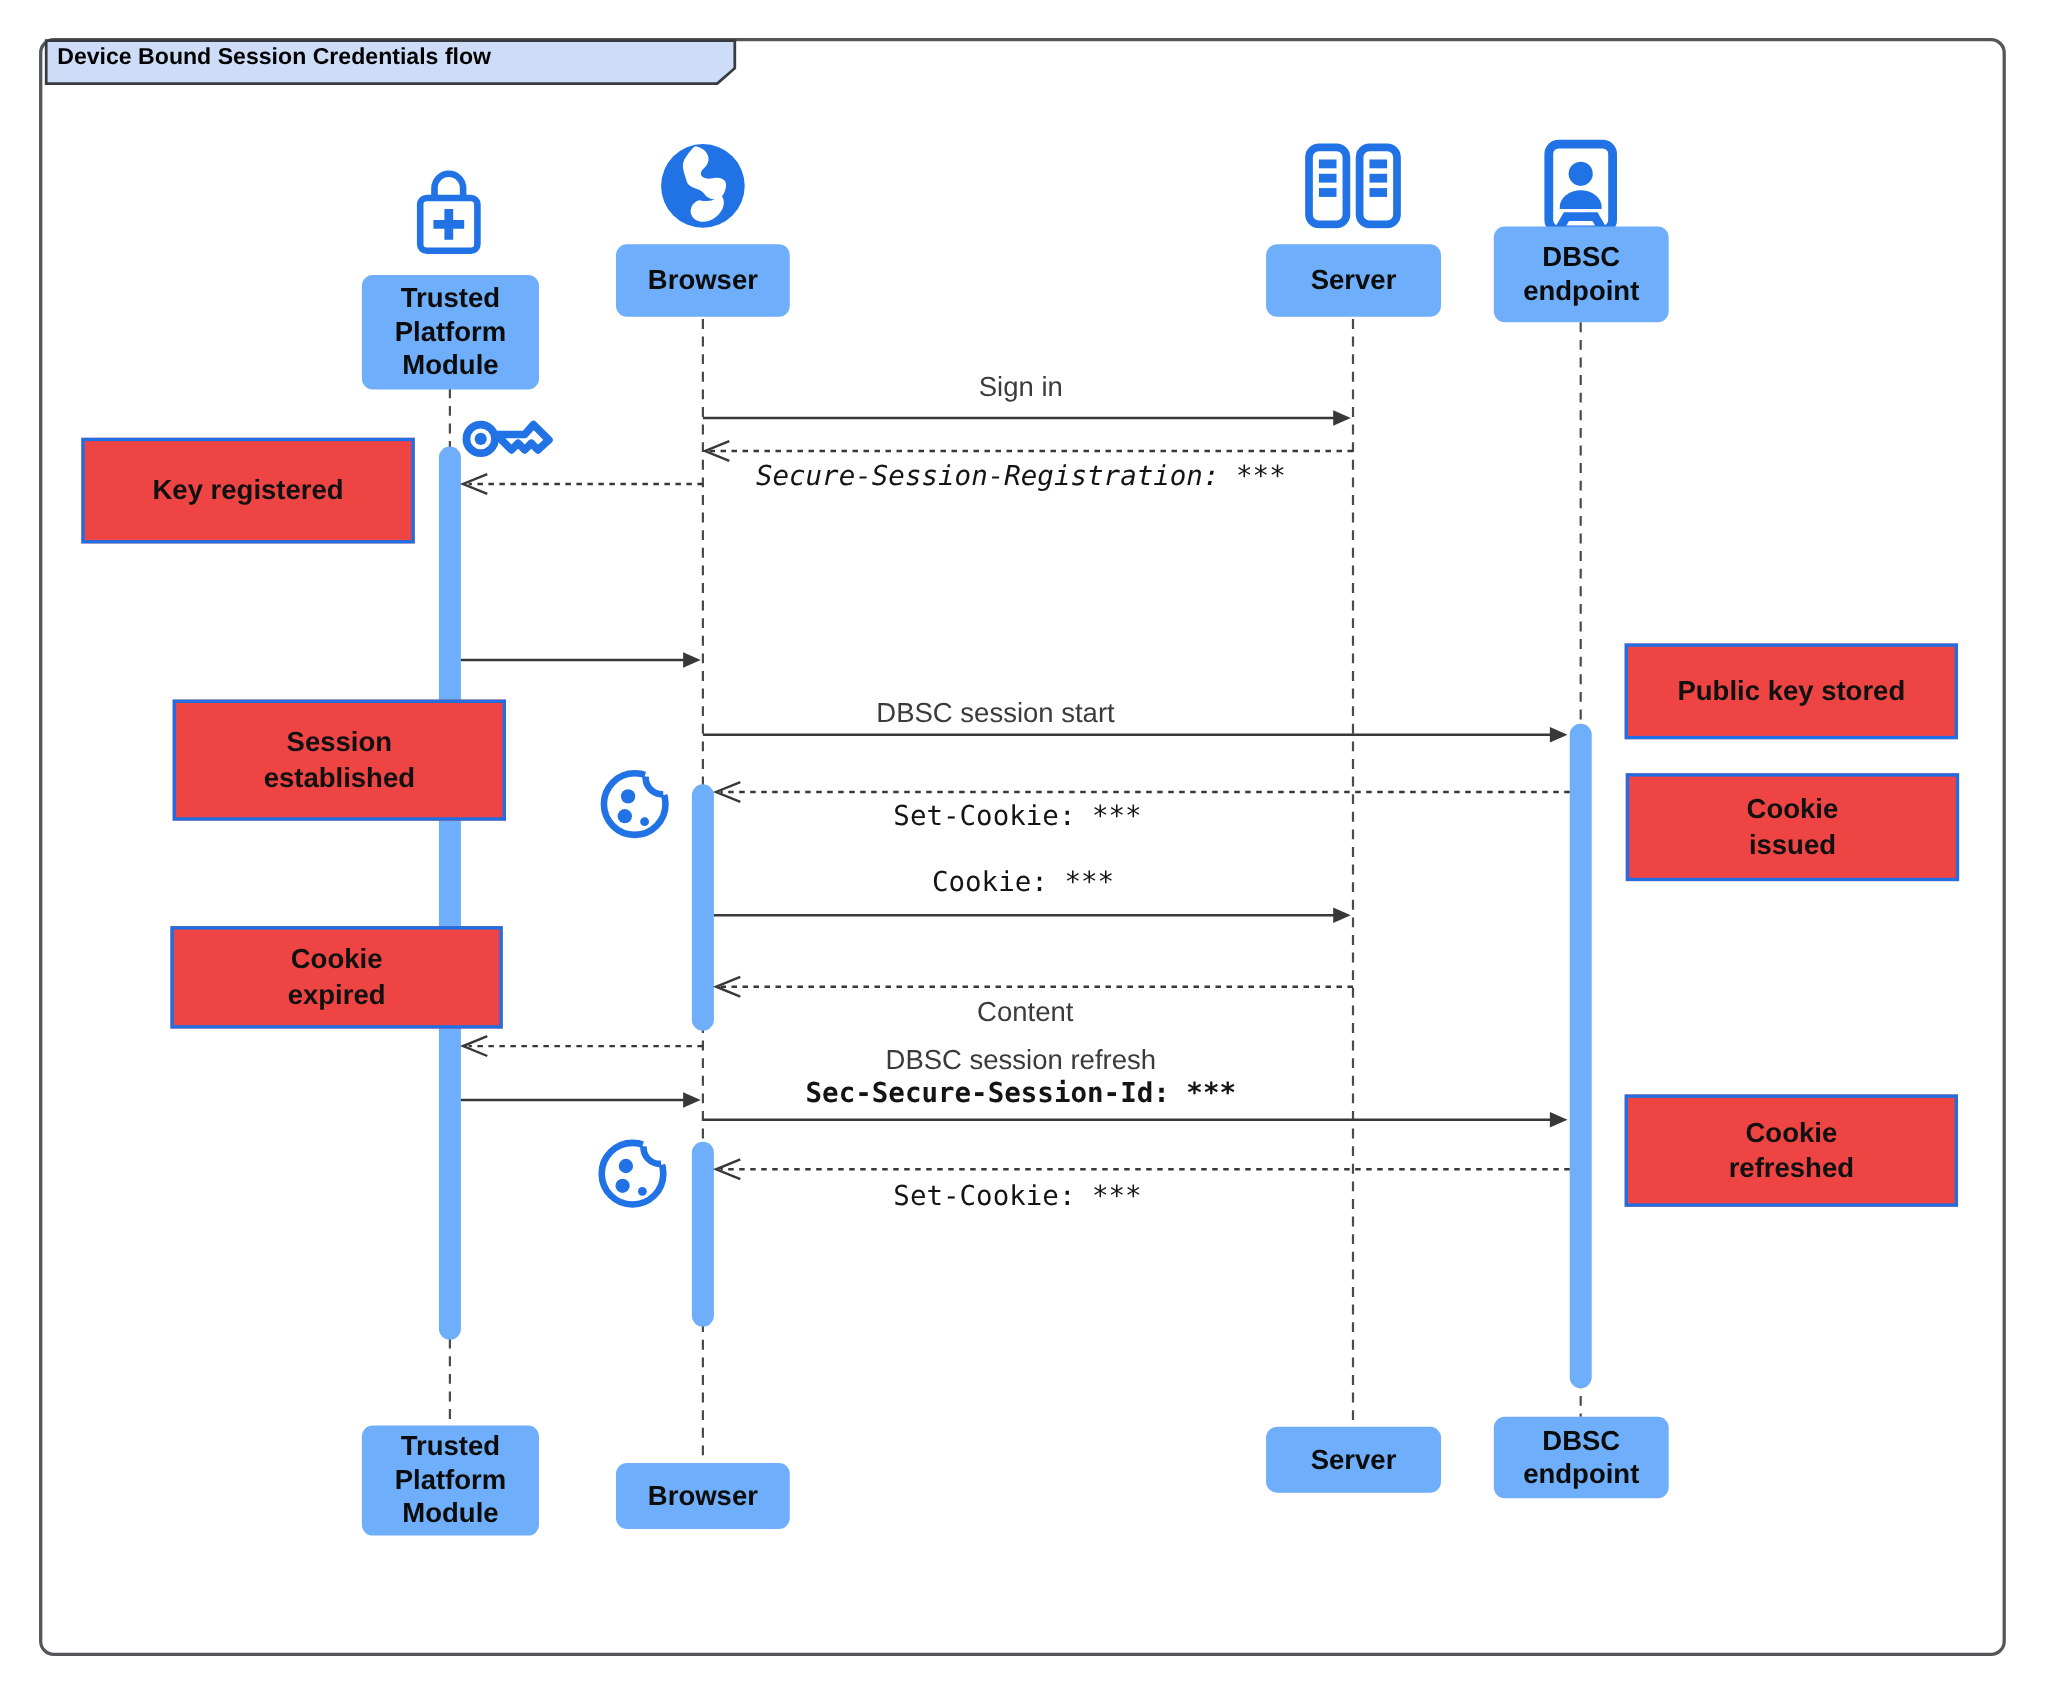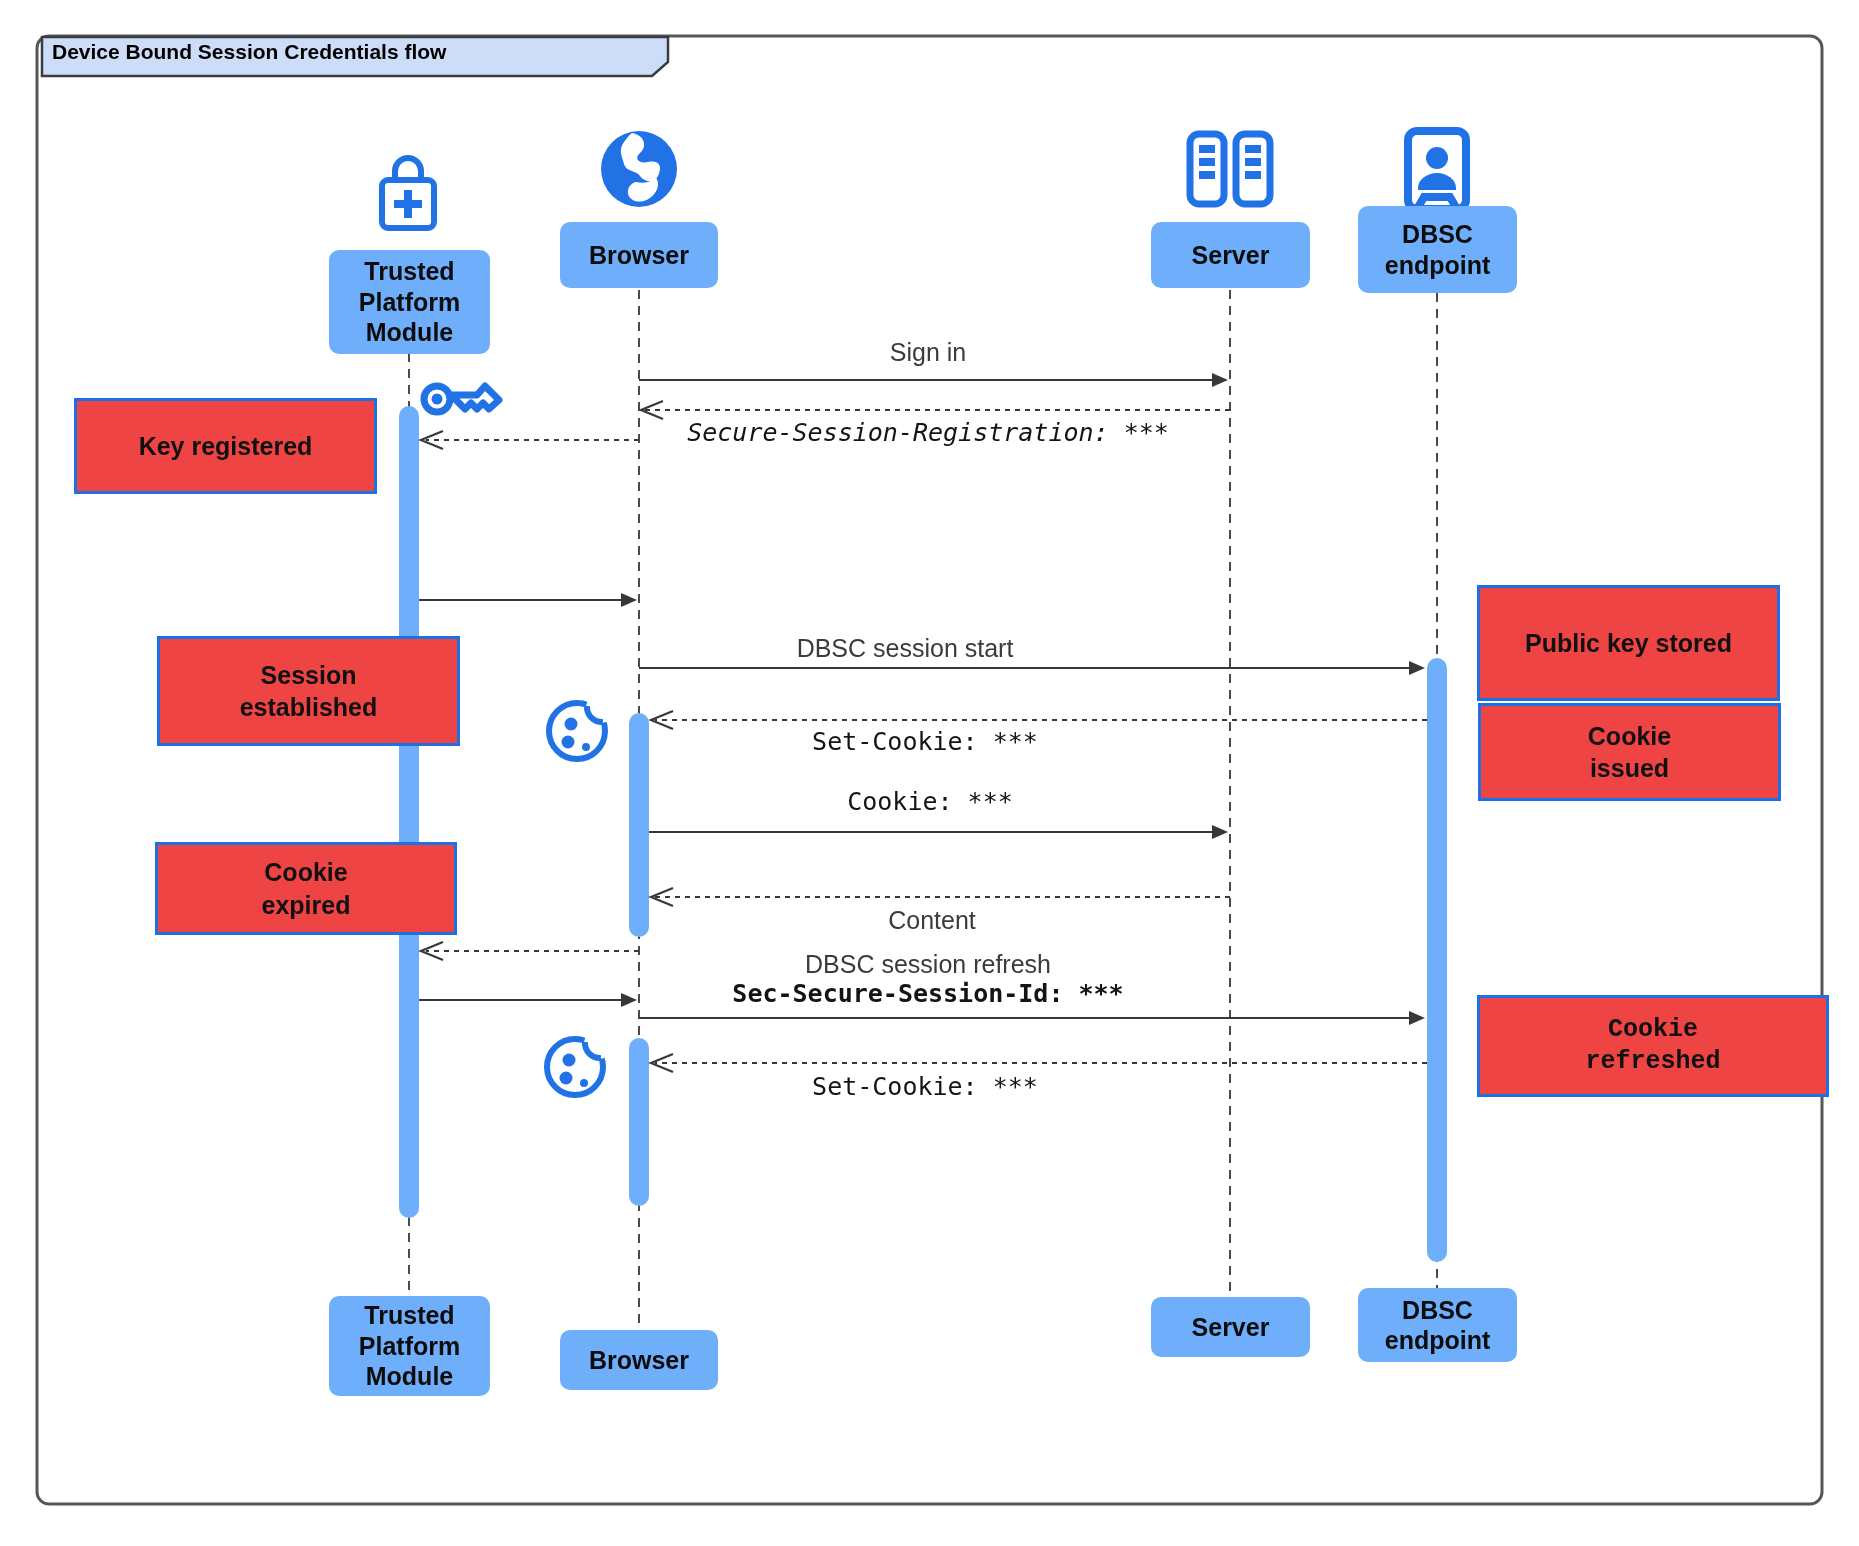--- a/index.html
+++ b/index.html
@@ -170,23 +170,23 @@
   <div class="actor-box" style="left:1358px;top:206px;width:159px;height:87px;padding:0 14px;box-sizing:border-box;">DBSC endpoint</div>
 
   <div class="actor-box" style="left:329px;top:1296px;width:161px;height:100px;">Trusted Platform Module</div>
   <div class="actor-box" style="left:560px;top:1330px;width:158px;height:60px;">Browser</div>
   <div class="actor-box" style="left:1151px;top:1297px;width:159px;height:60px;">Server</div>
   <div class="actor-box" style="left:1358px;top:1288px;width:159px;height:74px;padding:0 14px;box-sizing:border-box;">DBSC endpoint</div>
 
   <div class="note-box" style="left:74px;top:398px;width:303px;height:96px;">Key registered</div>
   <div class="note-box" style="left:157px;top:636px;width:303px;height:110px;padding:0 40px;">Session established</div>
   <div class="note-box" style="left:155px;top:842px;width:302px;height:93px;padding:0 60px;">Cookie expired</div>
-  <div class="note-box" style="left:1477px;top:585px;width:303px;height:116px;">Public key stored</div>
+  <div class="note-box" style="left:1477px;top:585px;width:303px;height:87px;">Public key stored</div>
   <div class="note-box" style="left:1478px;top:703px;width:303px;height:98px;padding:0 80px;">Cookie issued</div>
-  <div class="note-box" style="left:1477px;top:995px;width:352px;height:102px;padding:0 60px;font-family:Liberation Mono, monospace;">Cookie refreshed</div>
+  <div class="note-box" style="left:1477px;top:995px;width:303px;height:102px;padding:0 60px;">Cookie refreshed</div>
 
   <div class="msg" style="left:928px;top:338px;">Sign in</div>
   <div class="msg mono" style="left:928px;top:418px;font-style:italic;">Secure-Session-Registration: ***</div>
   <div class="msg" style="left:905px;top:634px;">DBSC session start</div>
   <div class="msg mono" style="left:925px;top:727px;">Set-Cookie: ***</div>
   <div class="msg mono" style="left:930px;top:787px;">Cookie: ***</div>
   <div class="msg" style="left:932px;top:906px;">Content</div>
   <div class="msg" style="left:928px;top:950px;">DBSC session refresh</div>
   <div class="msg mono" style="left:928px;top:979px;font-weight:bold;">Sec-Secure-Session-Id: ***</div>
   <div class="msg mono" style="left:925px;top:1072px;">Set-Cookie: ***</div>

